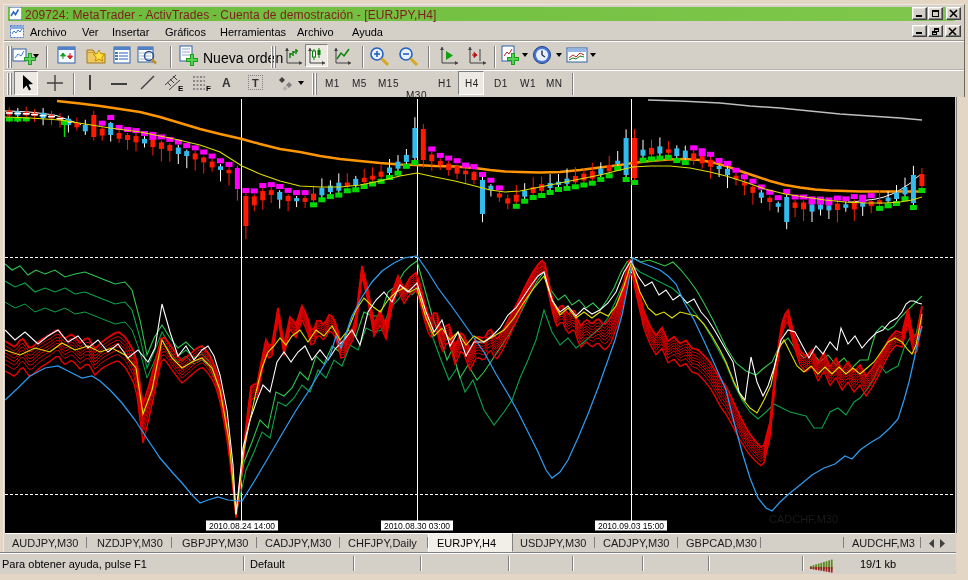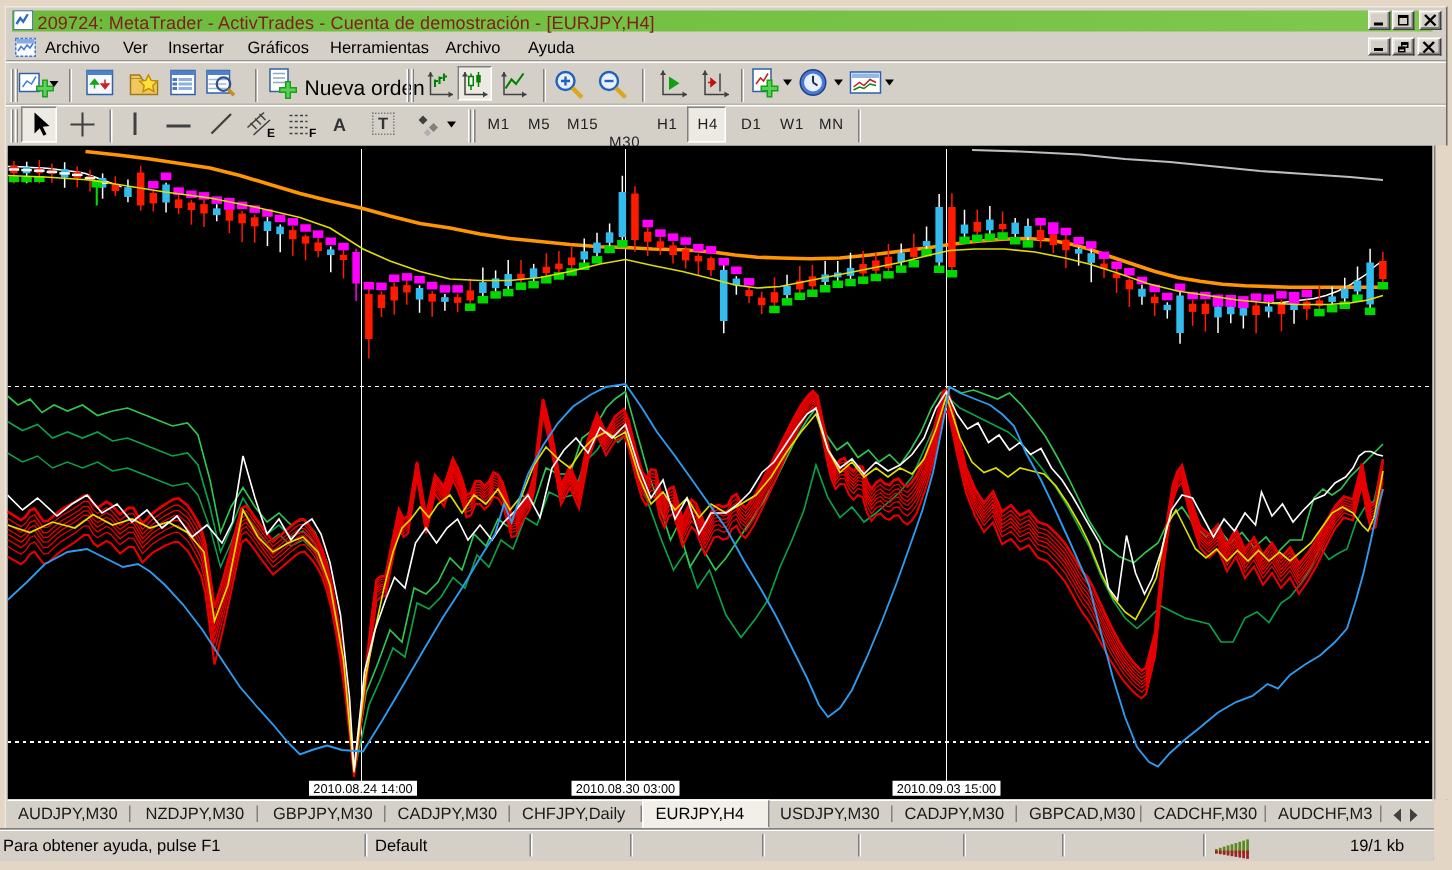--- a/index.html
+++ b/index.html
@@ -609,21 +609,21 @@
 <div style="position:absolute;left:843px;top:537px;width:1px;height:11px;background:#808080"></div>
 <div style="position:absolute;left:920px;top:537px;width:1px;height:11px;background:#808080"></div>
 <span style="position:absolute;left:12px;top:537px;font-size:11px;color:#1a1a1a">AUDJPY,M30</span>
 <span style="position:absolute;left:97px;top:537px;font-size:11px;color:#1a1a1a">NZDJPY,M30</span>
 <span style="position:absolute;left:182px;top:537px;font-size:11px;color:#1a1a1a">GBPJPY,M30</span>
 <span style="position:absolute;left:265px;top:537px;font-size:11px;color:#1a1a1a">CADJPY,M30</span>
 <span style="position:absolute;left:348px;top:537px;font-size:11px;color:#1a1a1a">CHFJPY,Daily</span>
 <span style="position:absolute;left:520px;top:537px;font-size:11px;color:#1a1a1a">USDJPY,M30</span>
 <span style="position:absolute;left:603px;top:537px;font-size:11px;color:#1a1a1a">CADJPY,M30</span>
 <span style="position:absolute;left:686px;top:537px;font-size:11px;color:#1a1a1a">GBPCAD,M30</span>
-<span style="position:absolute;left:769px;top:537px;font-size:11px;color:#1a1a1a">CADCHF,M30</span>
+<span style="position:absolute;left:769px;top:513px;font-size:11px;color:#1a1a1a">CADCHF,M30</span>
 <span style="position:absolute;left:852px;top:537px;font-size:11px;color:#1a1a1a">AUDCHF,M3</span>
 <div style="position:absolute;left:428px;top:533px;width:85px;height:19px;background:#f2efe8;border:1px solid;border-color:#ffffff #808080 #f2efe8 #ffffff;border-top:1px solid #fff"></div>
 <span style="position:absolute;left:437px;top:537px;font-size:11px;color:#000">EURJPY,H4</span>
 <svg width="30" height="12" style="position:absolute;left:928px;top:538px">
 <path d="M6 1 L1 5.5 L6 10 z" fill="#404040"></path>
     <path d="M12 1 L17 5.5 L12 10 z" fill="#404040"></path>
 </svg>
 
 <div style="position:absolute;left:0px;top:552px;width:968px;height:22px;background:#d4d0c8;border-top:1px solid #808080;box-shadow:inset 0 1px 0 #ffffff"></div>
 <span style="position:absolute;left:2px;top:558px;font-size:11px;color:#000">Para obtener ayuda, pulse F1</span>
@@ -649,21 +649,21 @@
     <rect x="2.0" y="10" width="1.8" height="2.0" fill="#a02020"></rect>
     <rect x="4.6" y="10" width="1.8" height="2.45" fill="#a02020"></rect>
     <rect x="7.2" y="10" width="1.8" height="2.9" fill="#a02020"></rect>
     <rect x="9.8" y="10" width="1.8" height="3.35" fill="#a02020"></rect>
     <rect x="12.4" y="10" width="1.8" height="3.8" fill="#a02020"></rect>
     <rect x="15.0" y="10" width="1.8" height="4.25" fill="#a02020"></rect>
     <rect x="17.6" y="10" width="1.8" height="4.7" fill="#a02020"></rect>
     <rect x="20.2" y="10" width="1.8" height="5.15" fill="#a02020"></rect>
     <rect x="22.8" y="10" width="1.8" height="5.6" fill="#a02020"></rect>
   </svg>
-<span style="position:absolute;left:900px;top:558px;font-size:11px;color:#000">19/1 kb</span>
+<span style="position:absolute;left:860px;top:558px;font-size:11px;color:#000">19/1 kb</span>
 <svg width="14" height="14" style="position:absolute;left:950px;top:559px">
     <line x1="14" y1="14" x2="14" y2="14" stroke="#808080" stroke-width="1.5"></line>
     <line x1="10" y1="14" x2="14" y2="10" stroke="#808080" stroke-width="1.5"></line>
     <line x1="6" y1="14" x2="14" y2="6" stroke="#808080" stroke-width="1.5"></line>
   </svg>
 
 <div style="position:absolute;left:0;top:574px;width:968px;height:6px;background:#e3d6c5"></div>
 <div style="position:absolute;left:956px;top:97px;width:12px;height:436px;background:#e3d6c5;border-left:1px solid #808080"></div>
 <div style="position:absolute;left:956px;top:533px;width:12px;height:41px;background:#e3d6c5"></div>
 </body></html>

